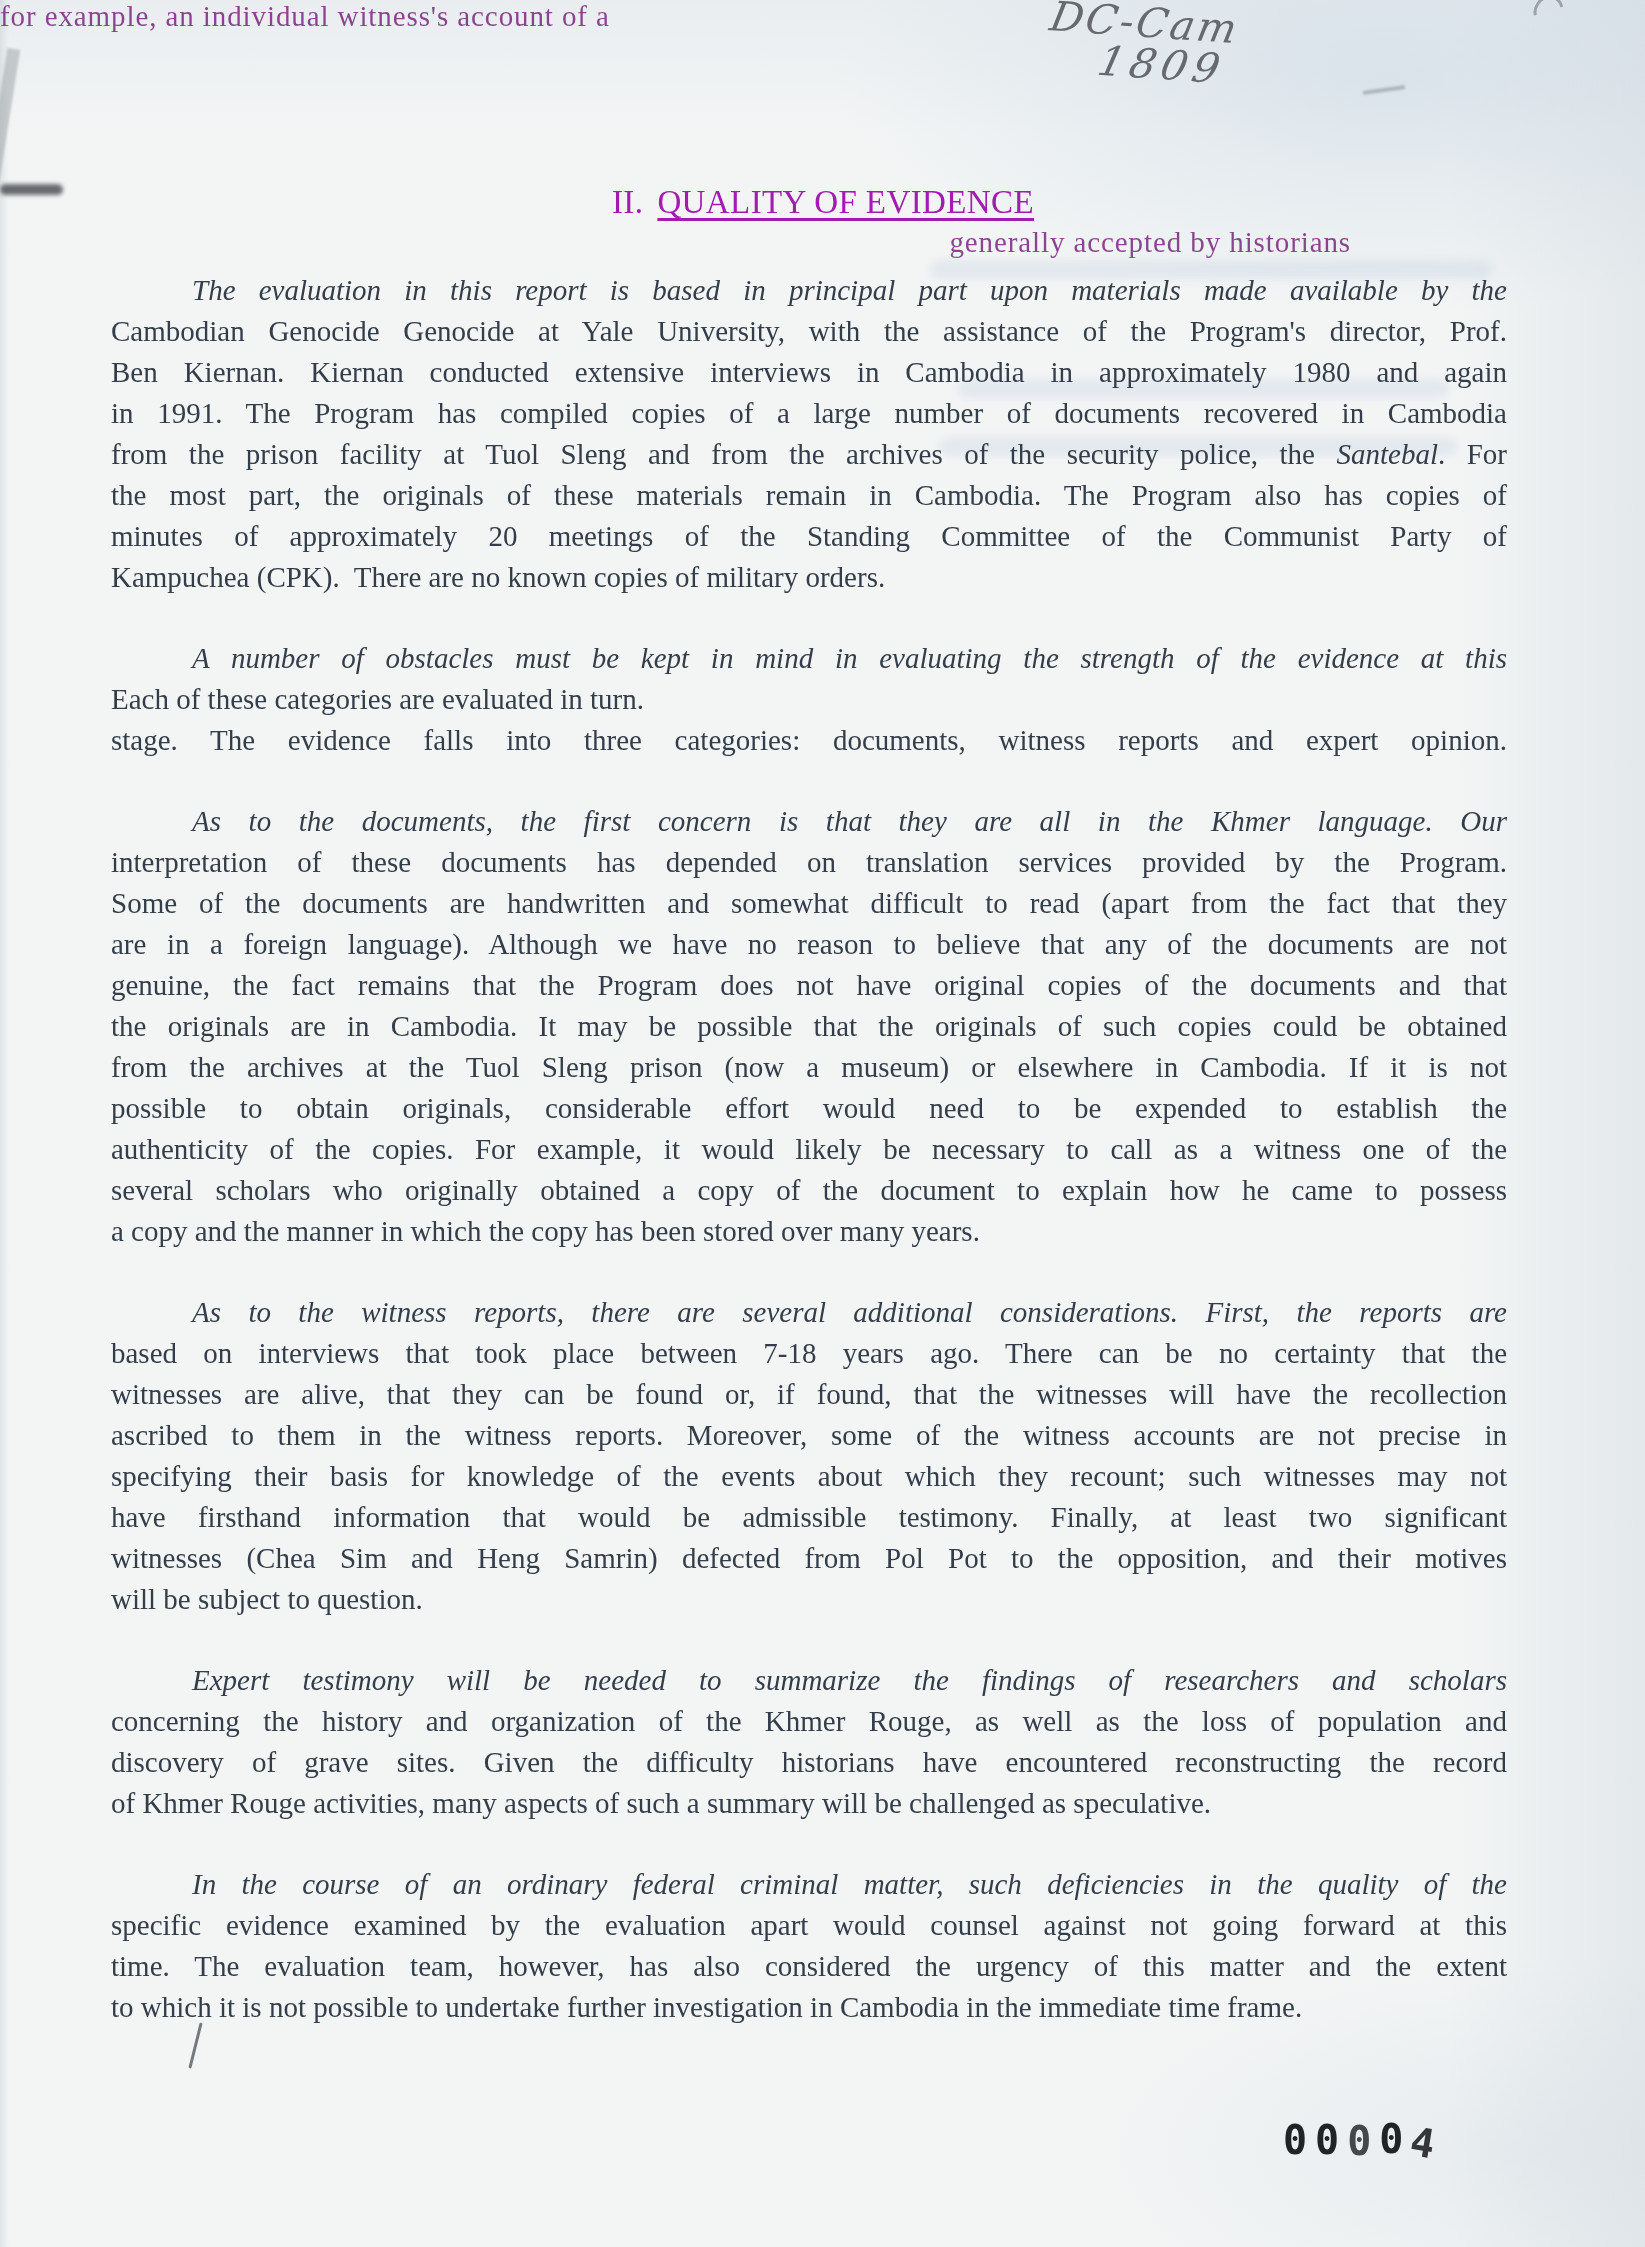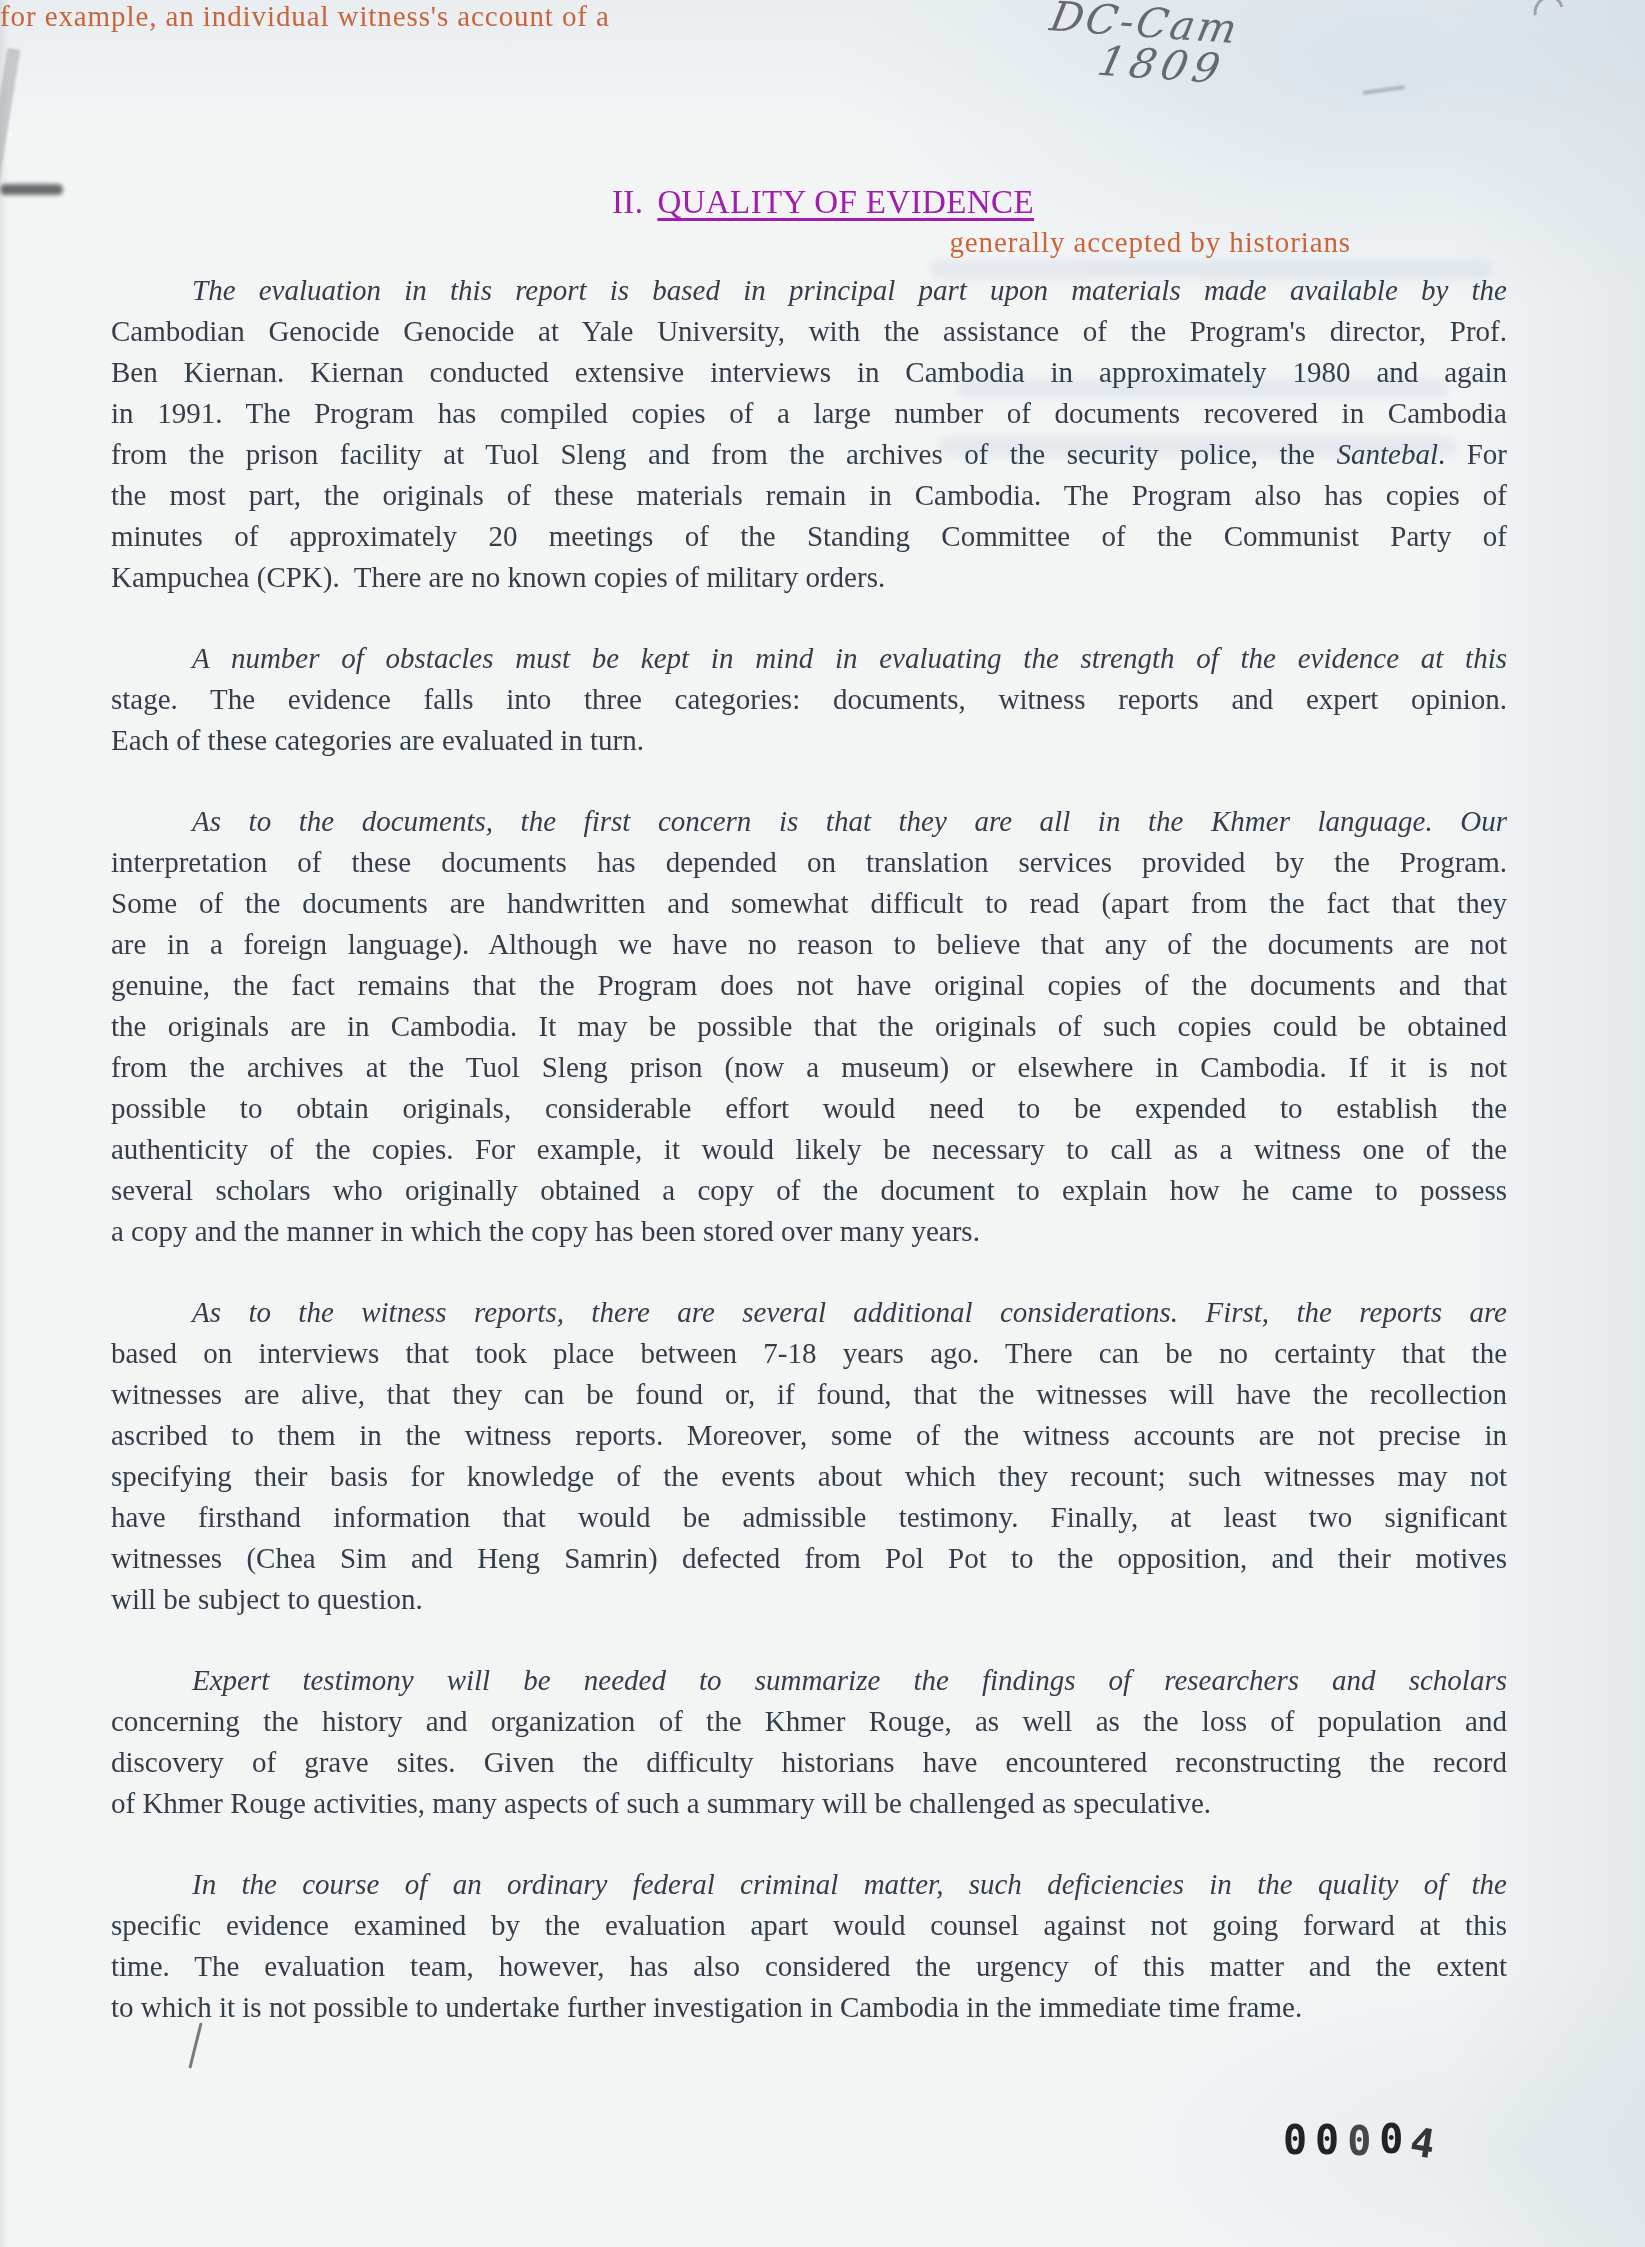--- a/index.html
+++ b/index.html
@@ -15,21 +15,21 @@
     background:
       radial-gradient(790px 334px at 1387px 79px, rgba(196,212,226,0.50), transparent 70%),
       radial-gradient(614px 263px at 1536px 2151px, rgba(203,214,223,0.30), transparent 75%),
       linear-gradient(to right, rgba(150,158,165,0.20) 0px, transparent 8.8px),
       linear-gradient(to right, transparent 88%, rgba(188,200,210,0.28)),
       linear-gradient(to bottom, rgba(208,218,227,0.28), transparent 132px);
   }
   
   .ghost-line{
     position:absolute;white-space:nowrap;
-    font-size:29px;color:#c2410c;opacity:.8;filter:blur(0.6px);
+    font-size:29px;color:#701a75;opacity:.8;filter:blur(0.6px);
     letter-spacing:0.9px;
   }
   .ghost-line:nth-of-type(1){top:178px;right:309px;}
   .ghost-line:nth-of-type(2){top:226px;right:295px;}
   .ghost-stripe{
     position:absolute;background:#b9c9db;opacity:.28;filter:blur(4.4px);border-radius:8.8px;
     pointer-events:none;
   }
   
   .title{
@@ -104,22 +104,22 @@
       <div class="line">Cambodian Genocide Genocide at Yale University, with the assistance of the Program's director, Prof.</div>
       <div class="line">Ben Kiernan.  Kiernan conducted extensive interviews in Cambodia in approximately 1980 and again</div>
       <div class="line">in 1991.  The Program has compiled copies of a large number of documents recovered in Cambodia</div>
       <div class="line">from the prison facility at Tuol Sleng and from the archives of the security police, the <em>Santebal</em>.  For</div>
       <div class="line">the most part, the originals of these materials remain in Cambodia.  The Program also has copies of</div>
       <div class="line">minutes of approximately 20 meetings of the Standing Committee of the Communist Party of</div>
       <div class="line last">Kampuchea (CPK).&nbsp; There are no known copies of military orders.</div>
     </div>
     <div class="paragraph">
       <div class="line first">A number of obstacles must be kept in mind in evaluating the strength of the evidence at this</div>
+      <div class="line last">Each of these categories are evaluated in turn.</div>
       <div class="line">stage.  The evidence falls into three categories: documents,  witness reports and expert opinion.</div>
-      <div class="line last">Each of these categories are evaluated in turn.</div>
     </div>
     <div class="paragraph">
       <div class="line first">As to the documents, the first concern is that they are all in the Khmer language.  Our</div>
       <div class="line">interpretation of these documents has depended on translation services provided by the Program.</div>
       <div class="line">Some of the documents are handwritten and somewhat difficult to read (apart from the fact that they</div>
       <div class="line">are in a foreign language).  Although we have no reason to believe that any of the documents are not</div>
       <div class="line">genuine, the fact remains that the Program does not have original copies of the documents and that</div>
       <div class="line">the originals are in Cambodia.  It may be possible that the originals of such copies could be obtained</div>
       <div class="line">from the archives at the Tuol Sleng prison (now a museum) or elsewhere in Cambodia.  If it is not</div>
       <div class="line">possible to obtain originals, considerable effort would need to be expended to establish the</div>

